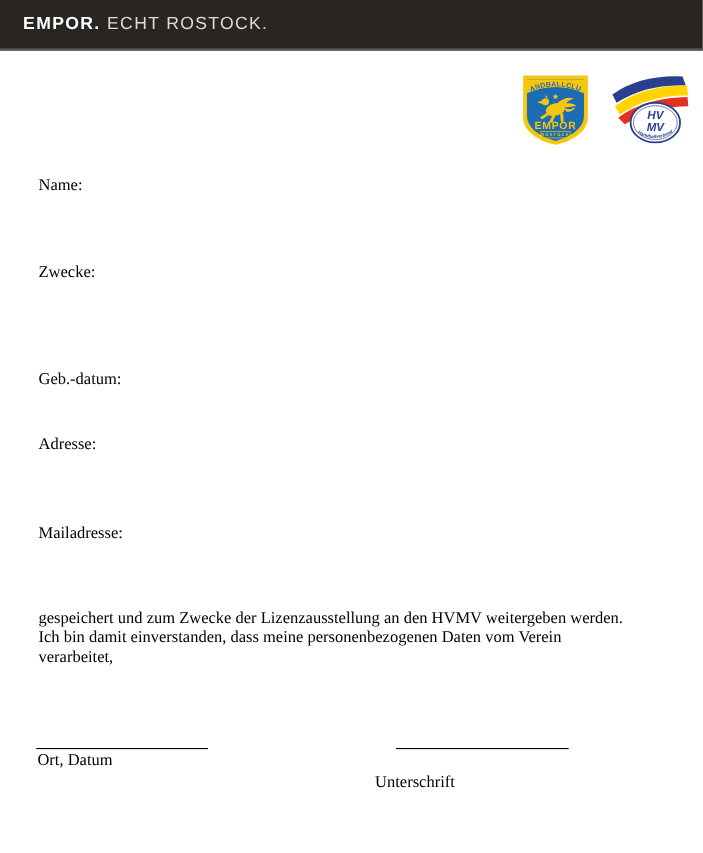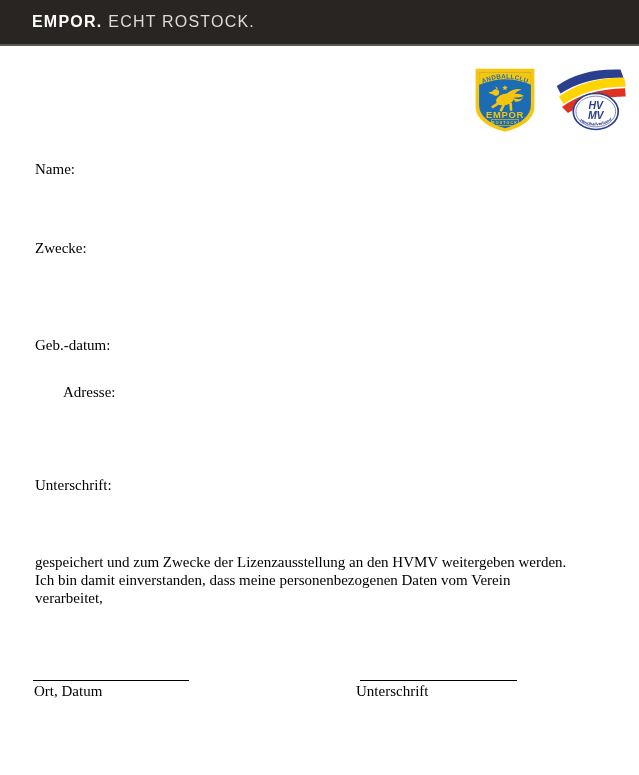--- a/index.html
+++ b/index.html
@@ -18,21 +18,21 @@
   .topbar {
     position: absolute;
     left: 0; top: 0;
     width: 639px; height: 46px;
     background: #282522;
     border-bottom: 2px solid #5b5955;
     display: flex;
     align-items: center;
   }
   .brand {
-    margin-left: 32px;
+    margin-left: 21px;
     font-family: "Liberation Sans", sans-serif;
     font-size: 16px;
     letter-spacing: 1.2px;
     white-space: nowrap;
   }
   .brand-bold { color: #ffffff; font-weight: 800; }
   .brand-reg  { color: #dddcda; font-weight: 400; margin-left: 6px; }
 
   
   .logo-empor { position: absolute; left: 470px; top: 64px; width: 70px; height: 71px; }
@@ -42,21 +42,21 @@
   .field-label {
     position: absolute;
     left: 35px;
     font-size: 15px;
     color: #000000;
     line-height: 18px;
   }
   .pos-name    { top: 160px; text-align: center; }
   .pos-vorname { top: 239px; }
   .pos-gebdat  { top: 336px; }
-  .pos-adresse { top: 383px; margin-left: 28px; }
+  .pos-adresse { top: 395px; }
   .pos-mail    { top: 476px; }
 
   
   .consent {
     position: absolute;
     left: 35px; top: 553px;
     width: 540px;
     font-size: 15px;
     line-height: 18px;
     color: #000000;
@@ -72,21 +72,21 @@
   .sig-line-left  { left: 33px;  width: 156px; }
   .sig-line-right { left: 360px; width: 157px; }
   .sig-label {
     position: absolute;
     top: 683px;
     font-size: 15px;
     color: #000000;
     text-align: center;
   }
   .sig-label-left  { left: 34px; }
-  .sig-label-right { left: 356px; }
+  .sig-label-right { left: 341px; margin-top: 20px; }
 
   svg text { font-family: "Liberation Sans", sans-serif; }
 </style>
 </head>
 <body>
 
 <div class="page">
 
   <header class="topbar">
     <div class="brand">
@@ -142,21 +142,21 @@
     </defs>
     <text font-size="5.6" font-weight="bold" font-style="italic" fill="#2b3f8f">
       <textPath href="#hvmv-arc" startOffset="50%" text-anchor="middle">Handballverband</textPath>
     </text>
   </svg>
 
   <div class="field-label pos-name">Name:</div>
   <div class="field-label pos-vorname">Zwecke:</div>
   <div class="field-label pos-gebdat">Geb.-datum:</div>
   <div class="field-label pos-adresse">Adresse:</div>
-  <div class="field-label pos-mail">Unterschrift:</div>
+  <div class="field-label pos-mail">Mailadresse:</div>
 
   <div class="consent">
     <div>gespeichert und zum Zwecke der Lizenzausstellung an den HVMV weitergeben werden.</div>
     <div>Ich bin damit einverstanden, dass meine personenbezogenen Daten vom Verein verarbeitet,</div>
   </div>
 
   <div class="sig-line sig-line-left"></div>
   <div class="sig-line sig-line-right"></div>
   <div class="sig-label sig-label-left">Ort, Datum</div>
   <div class="sig-label sig-label-right">Unterschrift</div>

